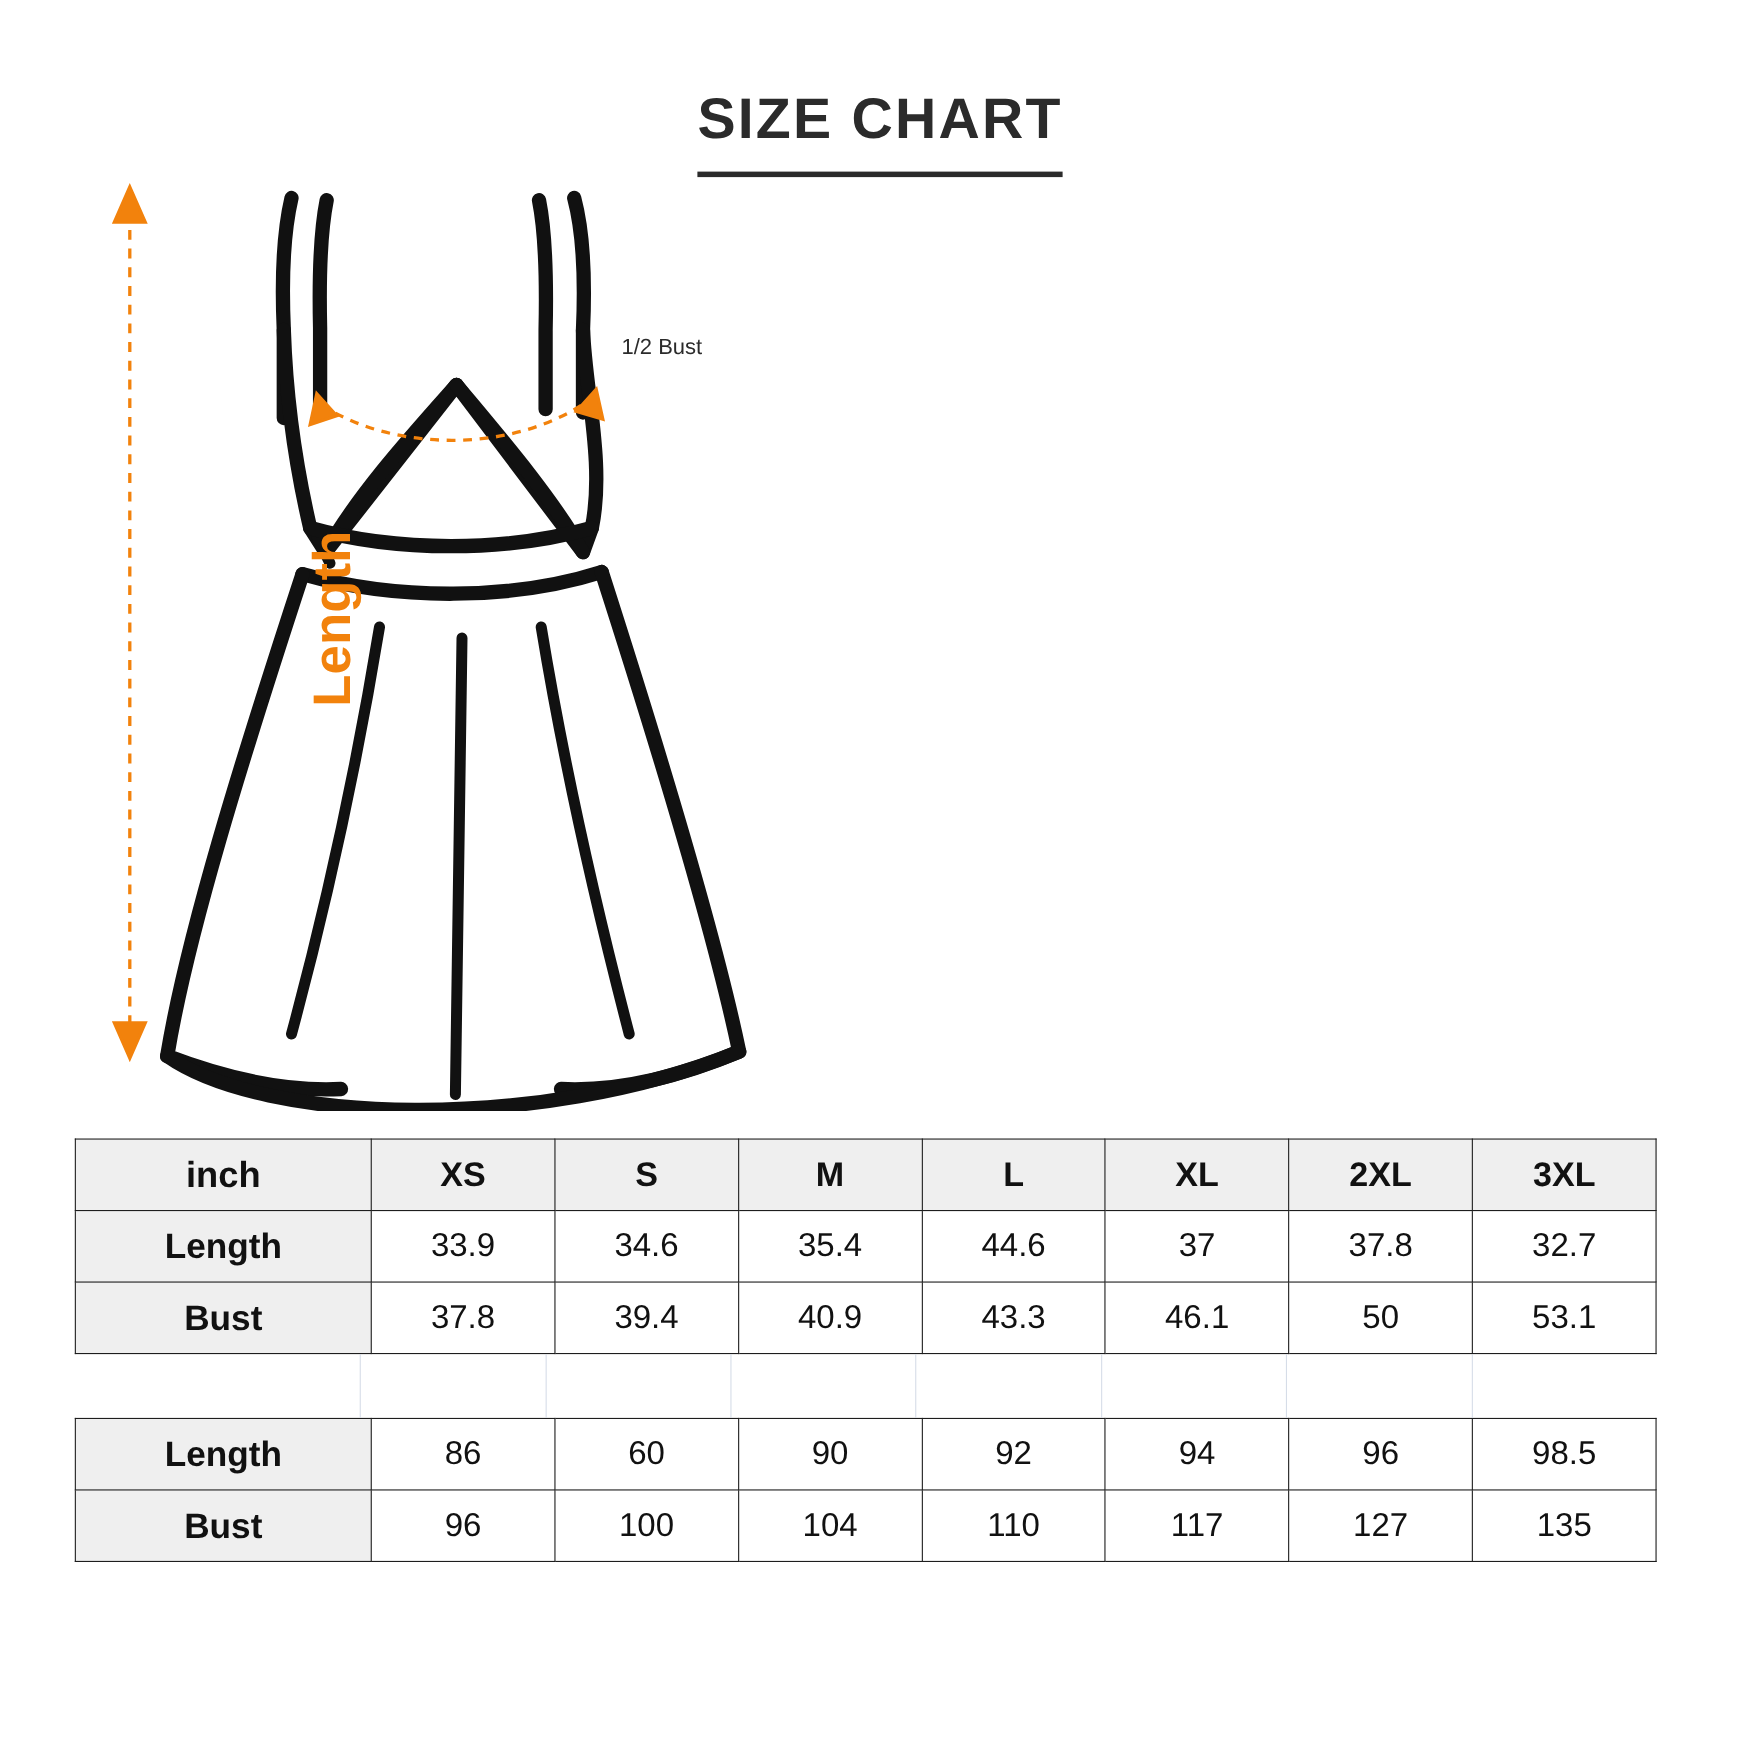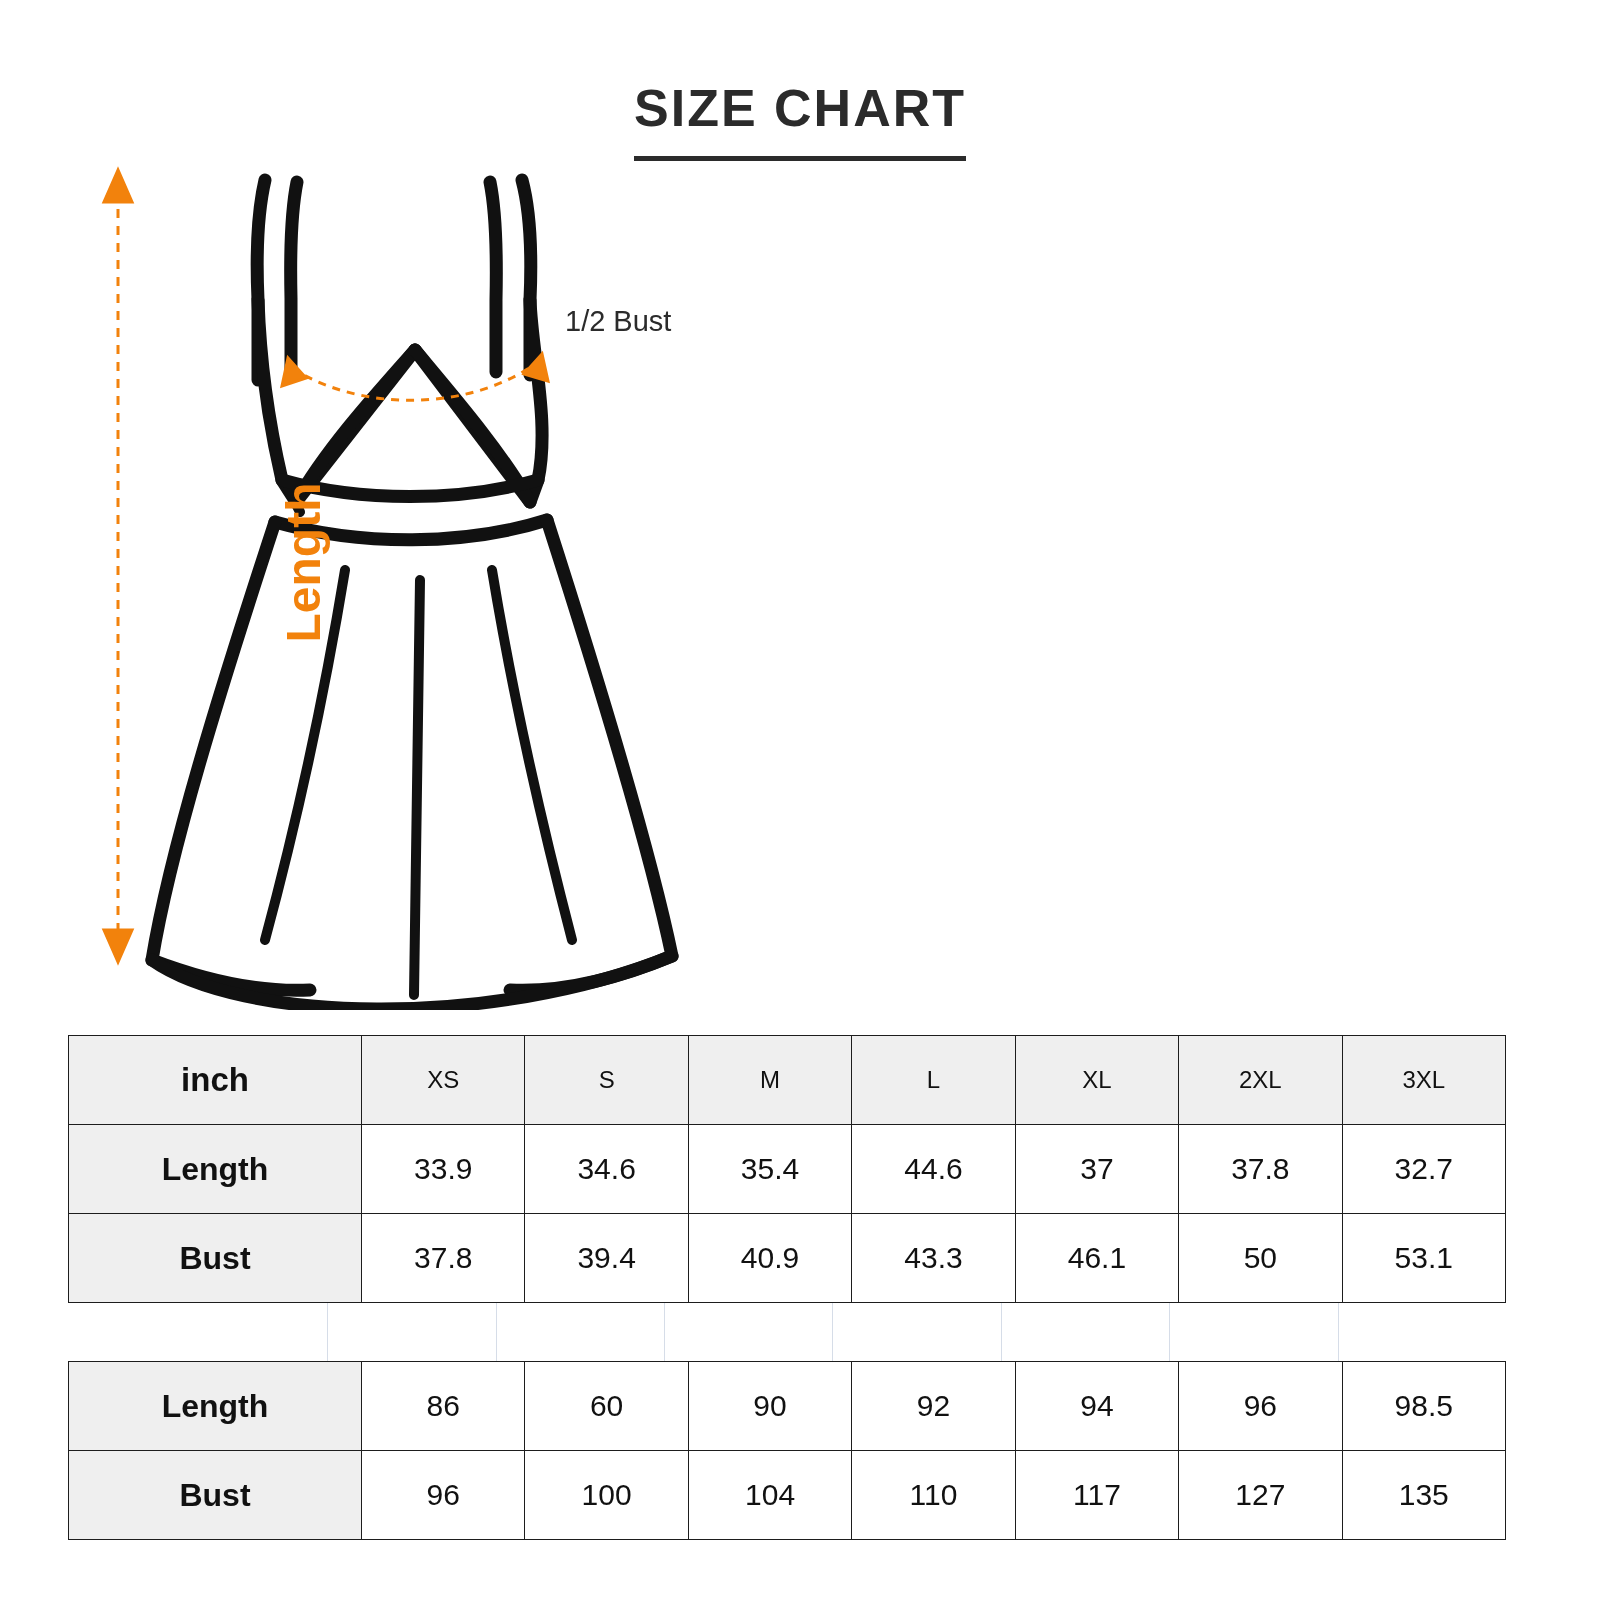--- a/index.html
+++ b/index.html
@@ -62,21 +62,21 @@
     transform-origin: center center;
     color: #F2820C;
     font-size: 48px;
     font-weight: bold;
   }
   .bust-label {
     position: absolute;
     left: 505px;
     top: 155px;
     color: #2b2b2b;
-    font-size: 29px;
+    font-size: 20px;
   }
 
   
   .note-block {
     position: absolute;
     left: 805px;
     top: 345px;
     width: 730px;
     font-size: 31px;
     line-height: 1.62;
@@ -98,32 +98,32 @@
     border-collapse: collapse;
     width: 1438px;
     table-layout: fixed;
   }
   table.size-table td {
     border: 1px solid #1d1d1d;
     height: 56px;
     text-align: center;
     font-size: 30px;
     color: #111;
-    padding: 16px;
+    padding: 4px;
   }
   table.size-table td.rowhead {
     background: #efefef;
     font-weight: bold;
     font-size: 32px;
     width: 260px;
   }
   table.size-table tr.header td {
     background: #efefef;
-    font-weight: normal;
-    font-size: 24px;
+    font-weight: bold;
+    font-size: 31px;
   }
   table.size-table tr.header td.rowhead {
     font-weight: bold;
     font-size: 33px;
   }
   .gap-row {
     height: 58px;
     width: 1438px;
     display: flex;
   }

